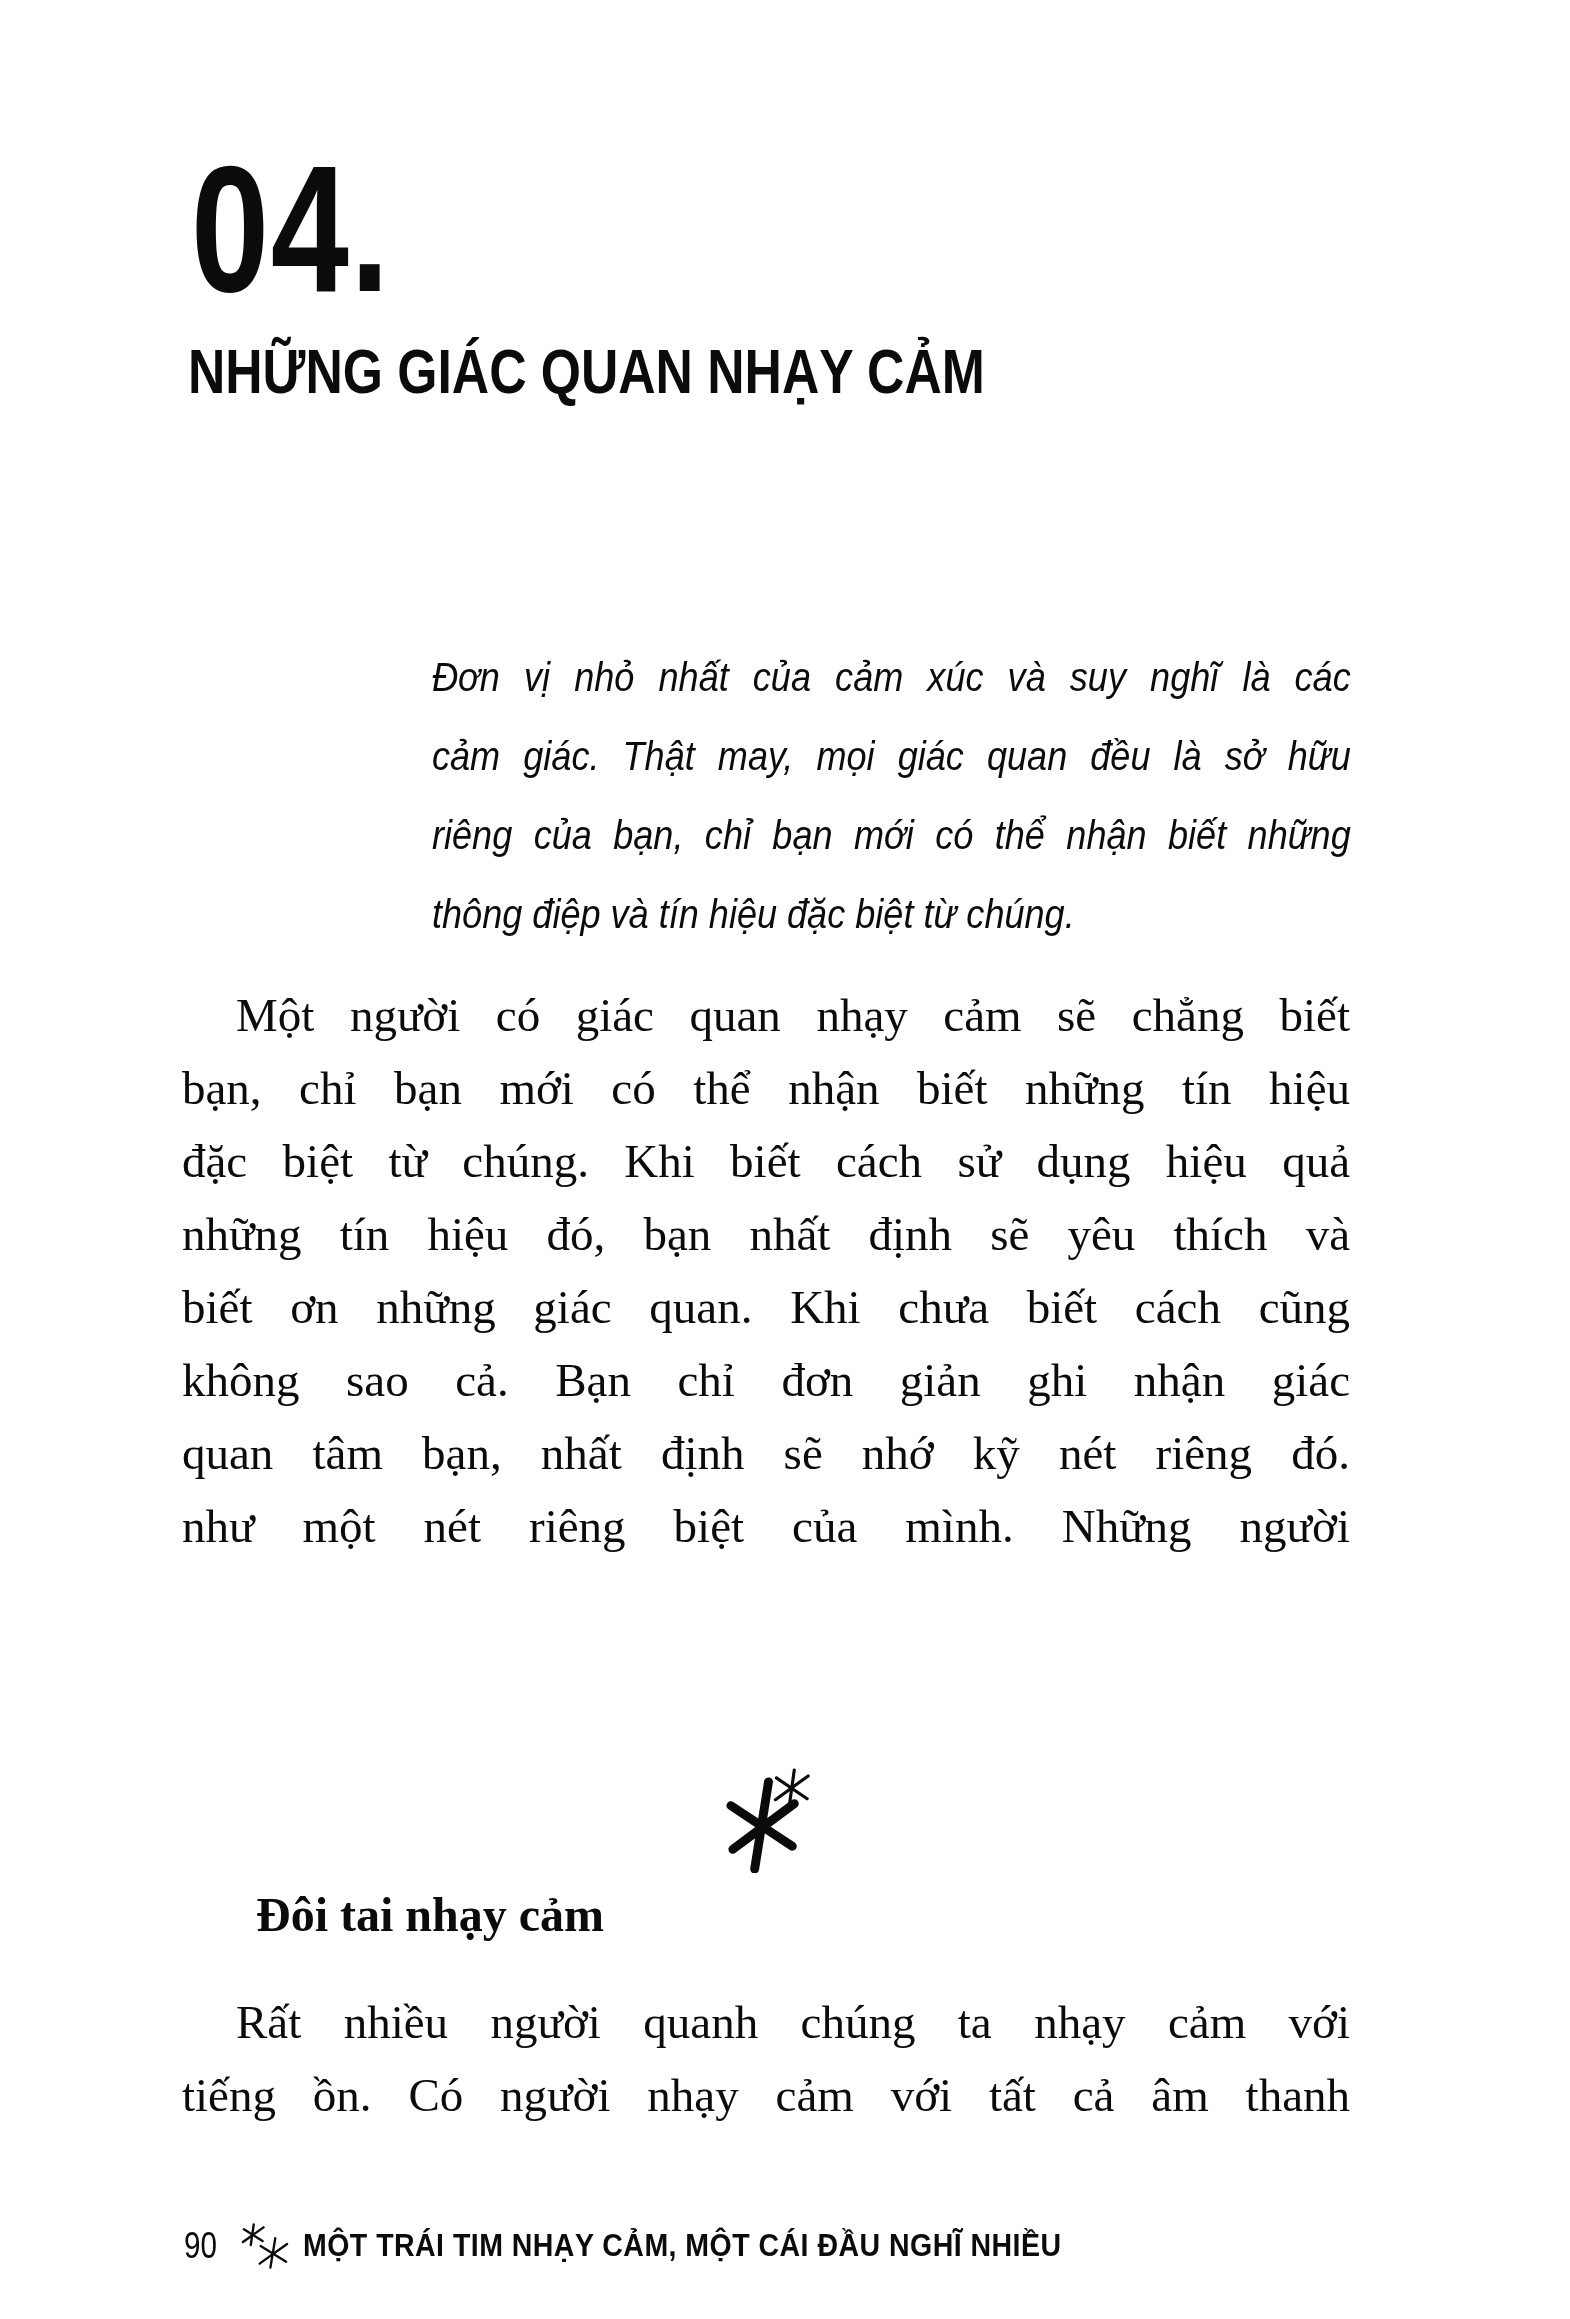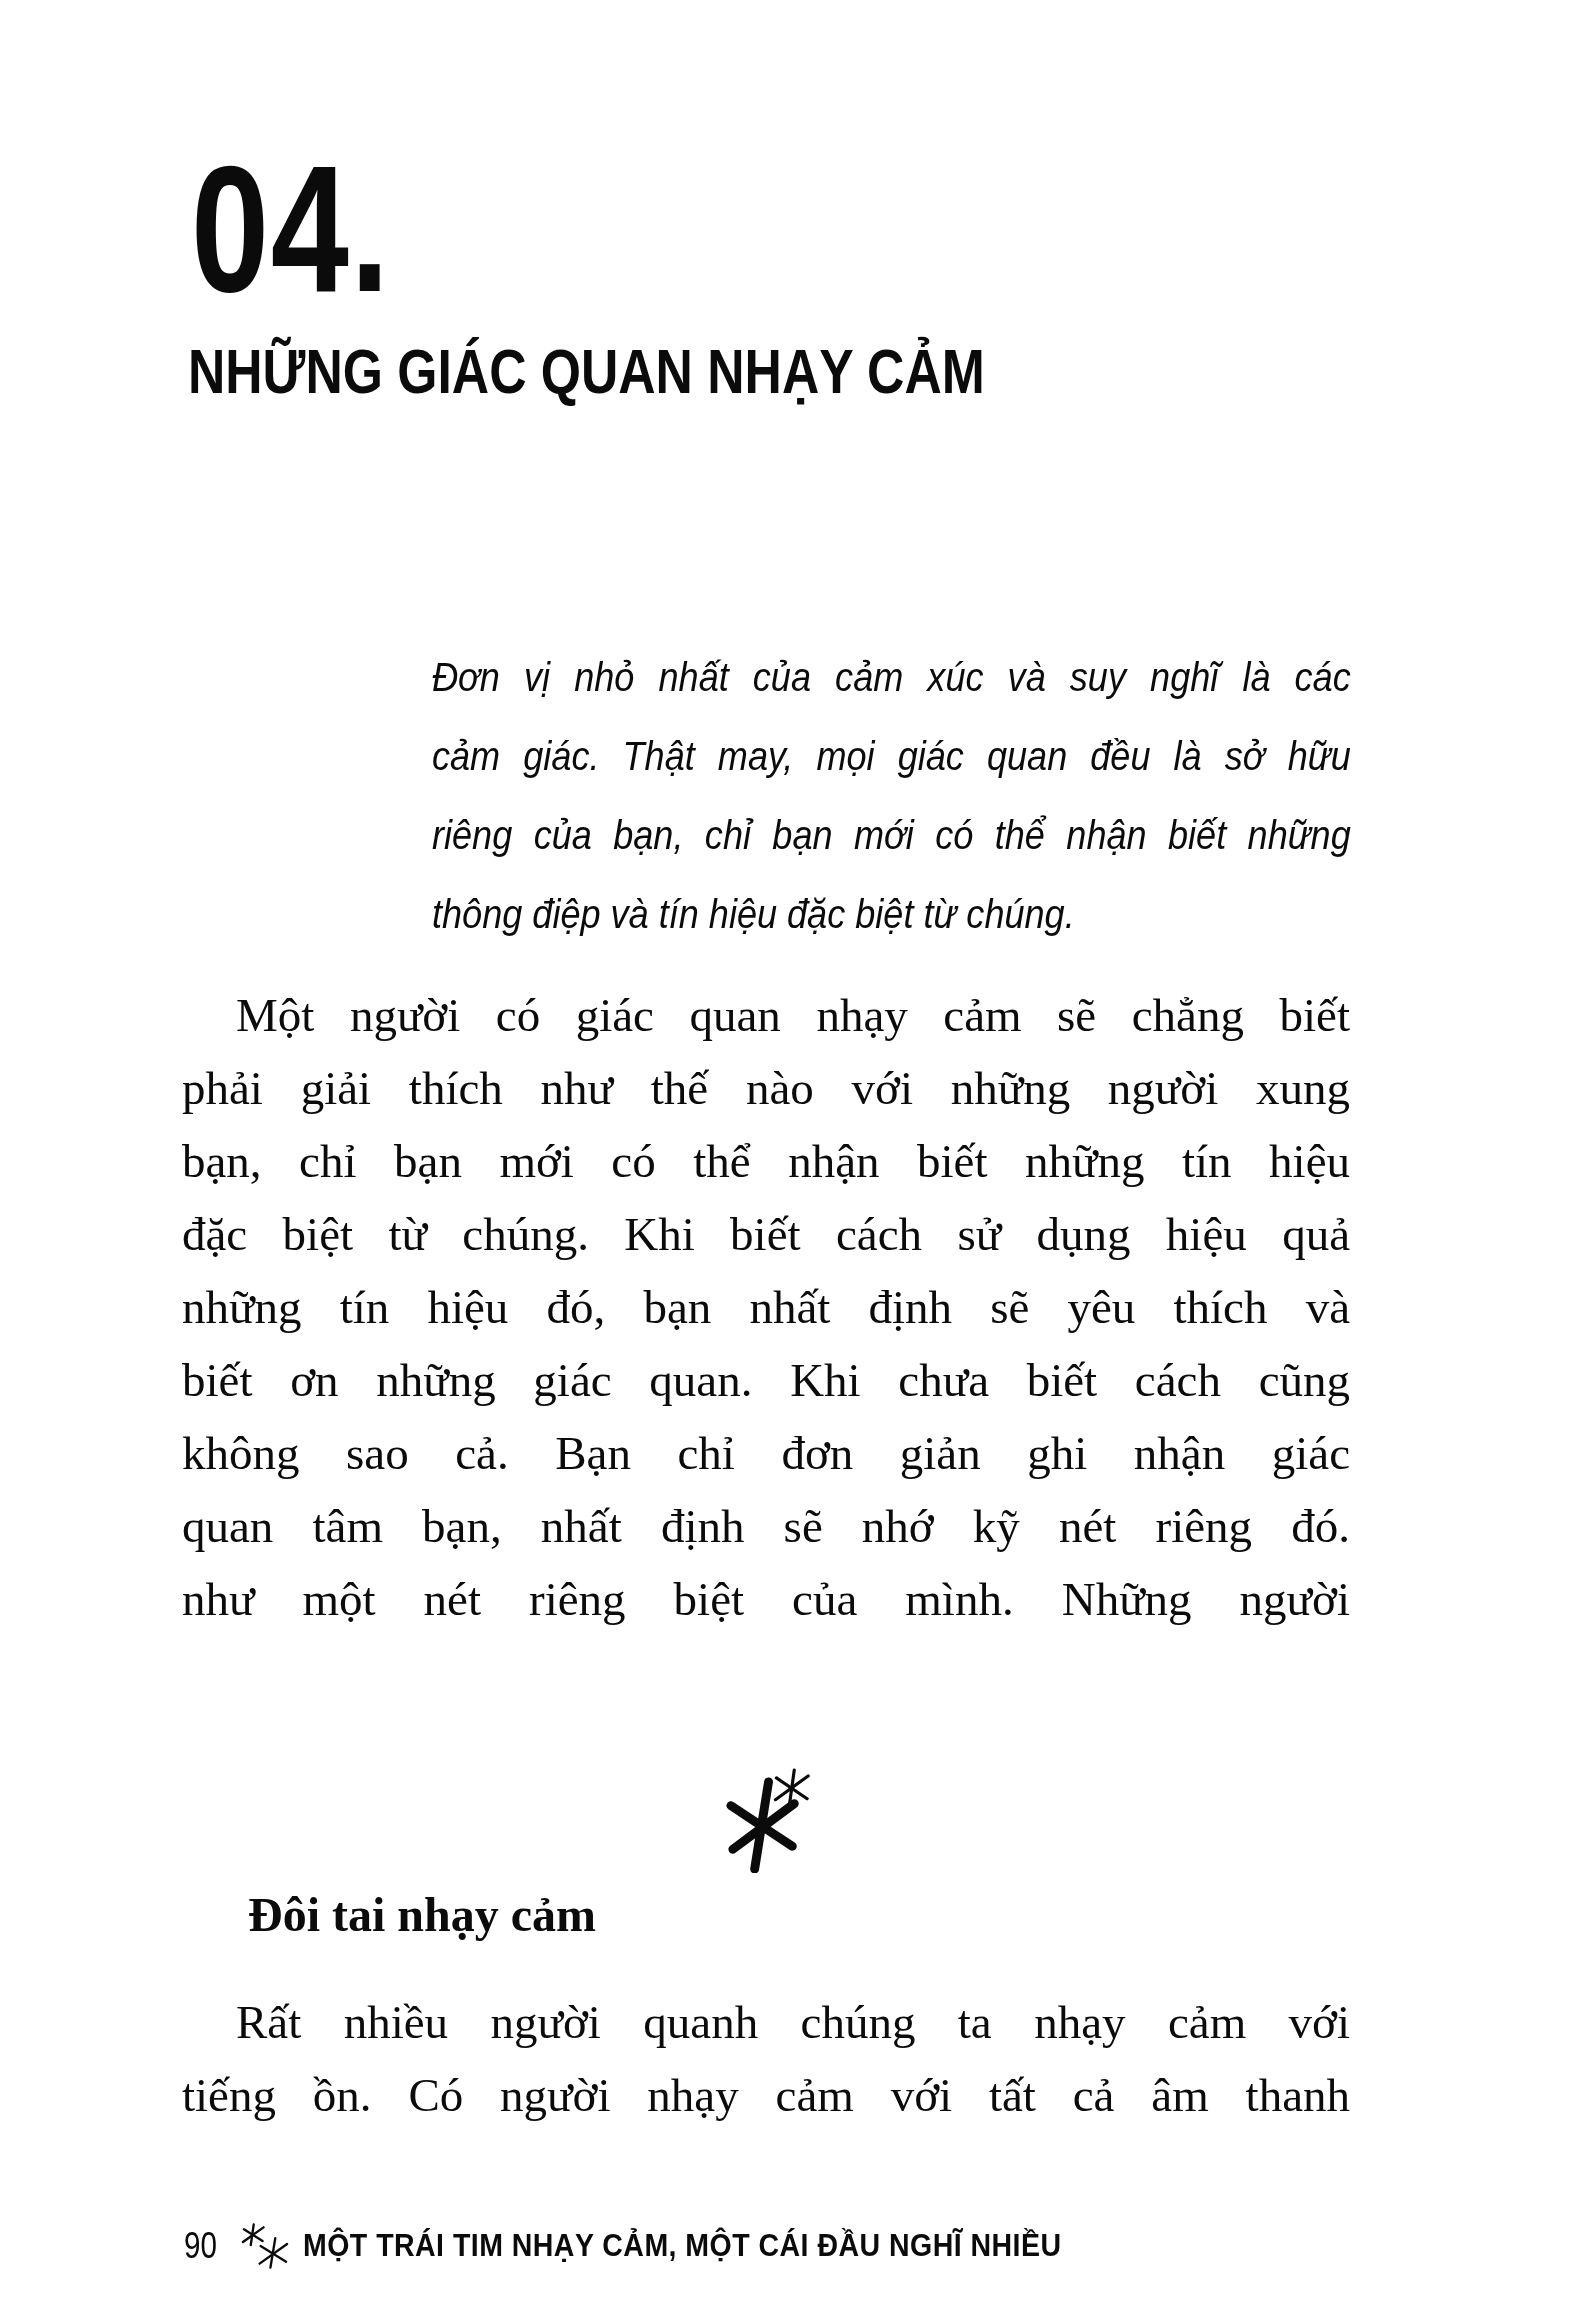--- a/index.html
+++ b/index.html
@@ -47,21 +47,21 @@
   .body-par{
     position:absolute;left:182px;width:1168px;
     font-size:47px;line-height:73px;
   }
   .par1{top:979px;}
   .par2{top:1986px;}
   .indent{text-indent:54px;}
 
   
   .section-heading{
-    position:absolute;left:248px;top:1886px;
+    position:absolute;left:256px;top:1886px;
     font-weight:700;font-size:48px;line-height:57px;
     white-space:nowrap;
   }
 
   
   .asterisk-ornament{position:absolute;left:711px;top:1768px;}
   .footer-ornament{position:absolute;left:240px;top:2222px;}
 
   
   .page-number{
@@ -91,21 +91,20 @@
 
   <div class="quote">
     <div class="line jl">Đơn vị nhỏ nhất của cảm xúc và suy nghĩ là các</div>
     <div class="line jl">cảm giác. Thật may, mọi giác quan đều là sở hữu</div>
     <div class="line jl">riêng của bạn, chỉ bạn mới có thể nhận biết những</div>
     <div class="line">thông điệp và tín hiệu đặc biệt từ chúng.</div>
   </div>
 
   <div class="body-par par1">
     <div class="jl indent">Một người có giác quan nhạy cảm sẽ chẳng biết</div>
-    <div class="jl">phải giải thích như thế nào với những người xung</div>
     <div class="jl">bạn, chỉ bạn mới có thể nhận biết những tín hiệu</div>
     <div class="jl">đặc biệt từ chúng. Khi biết cách sử dụng hiệu quả</div>
     <div class="jl">những tín hiệu đó, bạn nhất định sẽ yêu thích và</div>
     <div class="jl">biết ơn những giác quan. Khi chưa biết cách cũng</div>
     <div class="jl">không sao cả. Bạn chỉ đơn giản ghi nhận giác</div>
     <div class="jl">quan tâm bạn, nhất định sẽ nhớ kỹ nét riêng đó.</div>
     <div class="jl">như một nét riêng biệt của mình. Những người</div>
   </div>
 
   <div class="asterisk-ornament">

